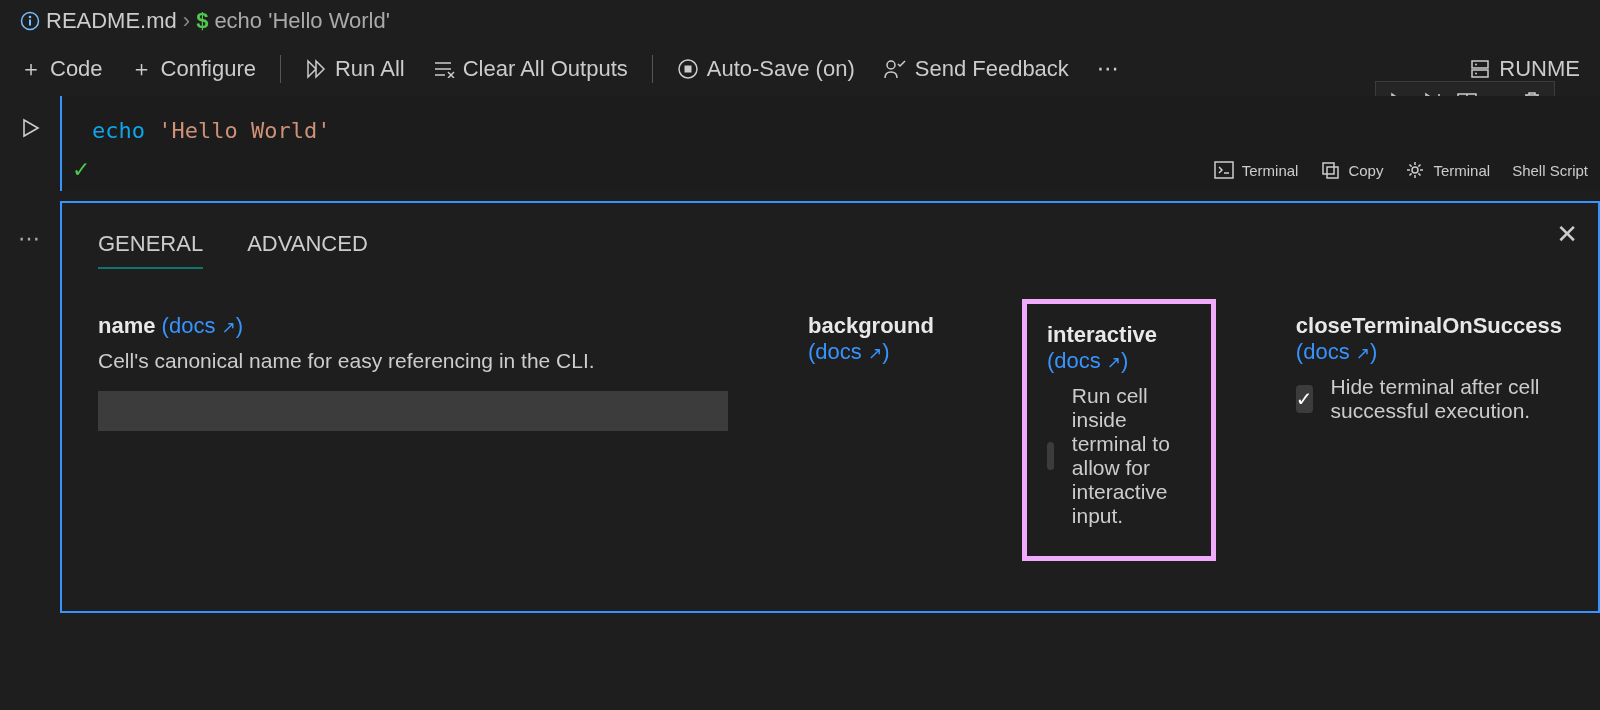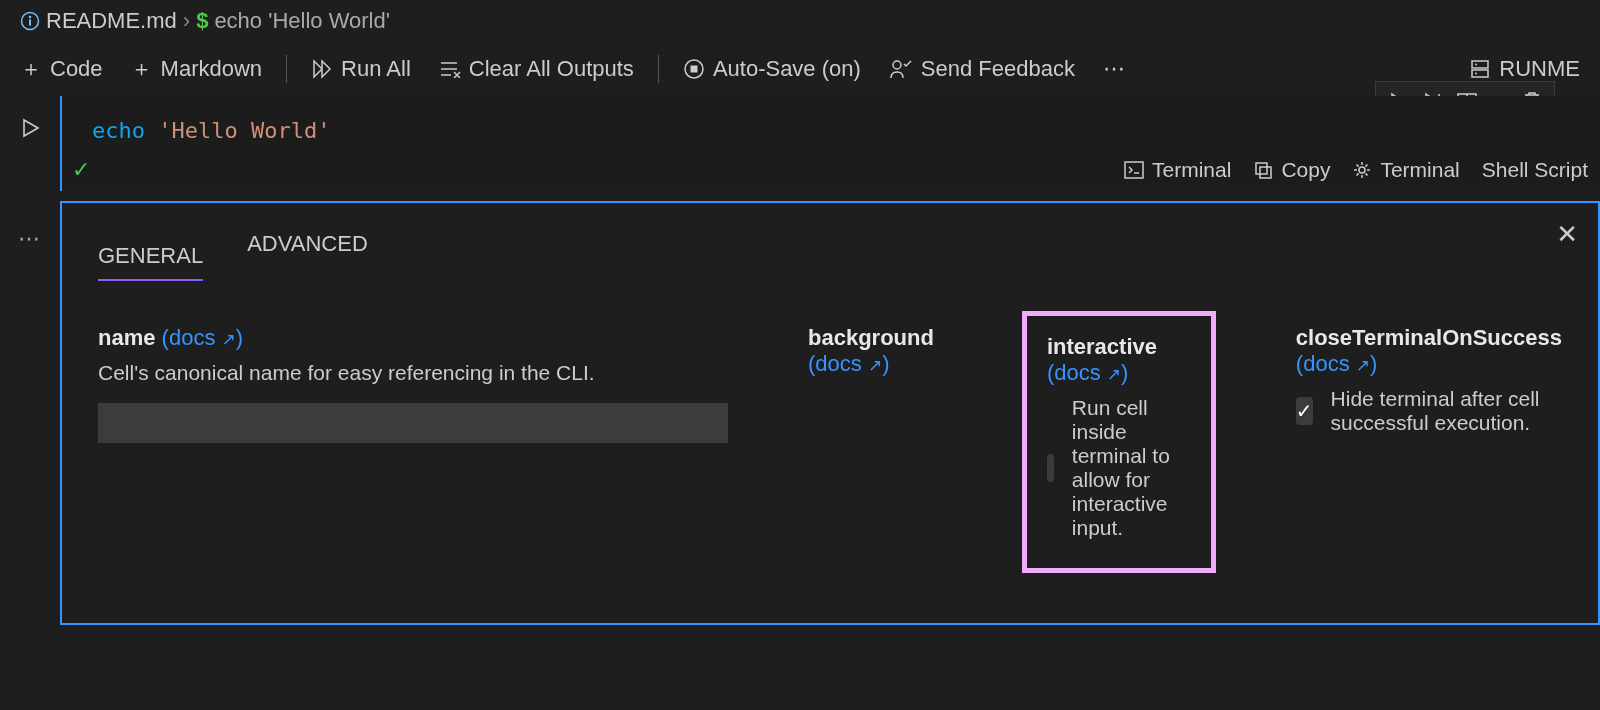--- a/index.html
+++ b/index.html
@@ -91,21 +91,21 @@
     }
     .code-line .kw { color: #0ea5e9; }
     .code-line .str { color: #ce9178; }
     .cell-status {
       display: flex;
       align-items: center;
       justify-content: space-between;
       padding: 0 12px 8px 10px;
     }
     .check { color: #4ec94e; font-size: 22px; }
-    .cell-actions { display: flex; gap: 22px; align-items: center; font-size: 21px; color: #cccccc; }
+    .cell-actions { display: flex; gap: 22px; align-items: center; font-size: 15px; color: #cccccc; }
     .cell-action { display: flex; align-items: center; gap: 8px; cursor: pointer; }
     
     
     .floating-toolbar {
       position: absolute;
       top: -15px;
       right: 45px;
       background: #252526;
       border: 1px solid #3c3c3c;
       display: flex;
@@ -135,21 +135,21 @@
       gap: 44px;
       padding-bottom: 6px;
       margin-bottom: 38px;
     }
     .tab {
       color: #cccccc;
       font-size: 22px;
       padding-bottom: 10px;
       cursor: pointer;
     }
-    .tab.active { border-bottom: 2px solid #8b5cf6; margin-top: 12px; }
+    .tab.active { border-bottom: 2px solid #0f766e; }
     
     .options-grid {
       display: grid;
       grid-template-columns: 1fr 1fr 1fr 1fr;
       gap: 60px 80px;
     }
     .option {}
     .option-title {
       font-size: 22px;
       font-weight: 600;
@@ -215,21 +215,21 @@
   <span class="cmd">echo 'Hello World'</span>
 </div>
 
 <div class="toolbar">
   <div class="toolbar-btn">
     <span class="icon">＋</span>
     <span>Code</span>
   </div>
   <div class="toolbar-btn">
     <span class="icon">＋</span>
-    <span>Markdown</span>
+    <span>Configure</span>
   </div>
   <div class="toolbar-sep"></div>
   <div class="toolbar-btn">
     <span class="icon">
       <svg width="22" height="22" viewBox="0 0 22 22">
           <path d="M3 3 L11 11 L3 19 Z M11 3 L19 11 L11 19 Z" fill="none" stroke="currentColor" stroke-width="1.5"></path>
         </svg>
     </span>
     <span>Run All</span>
   </div>

